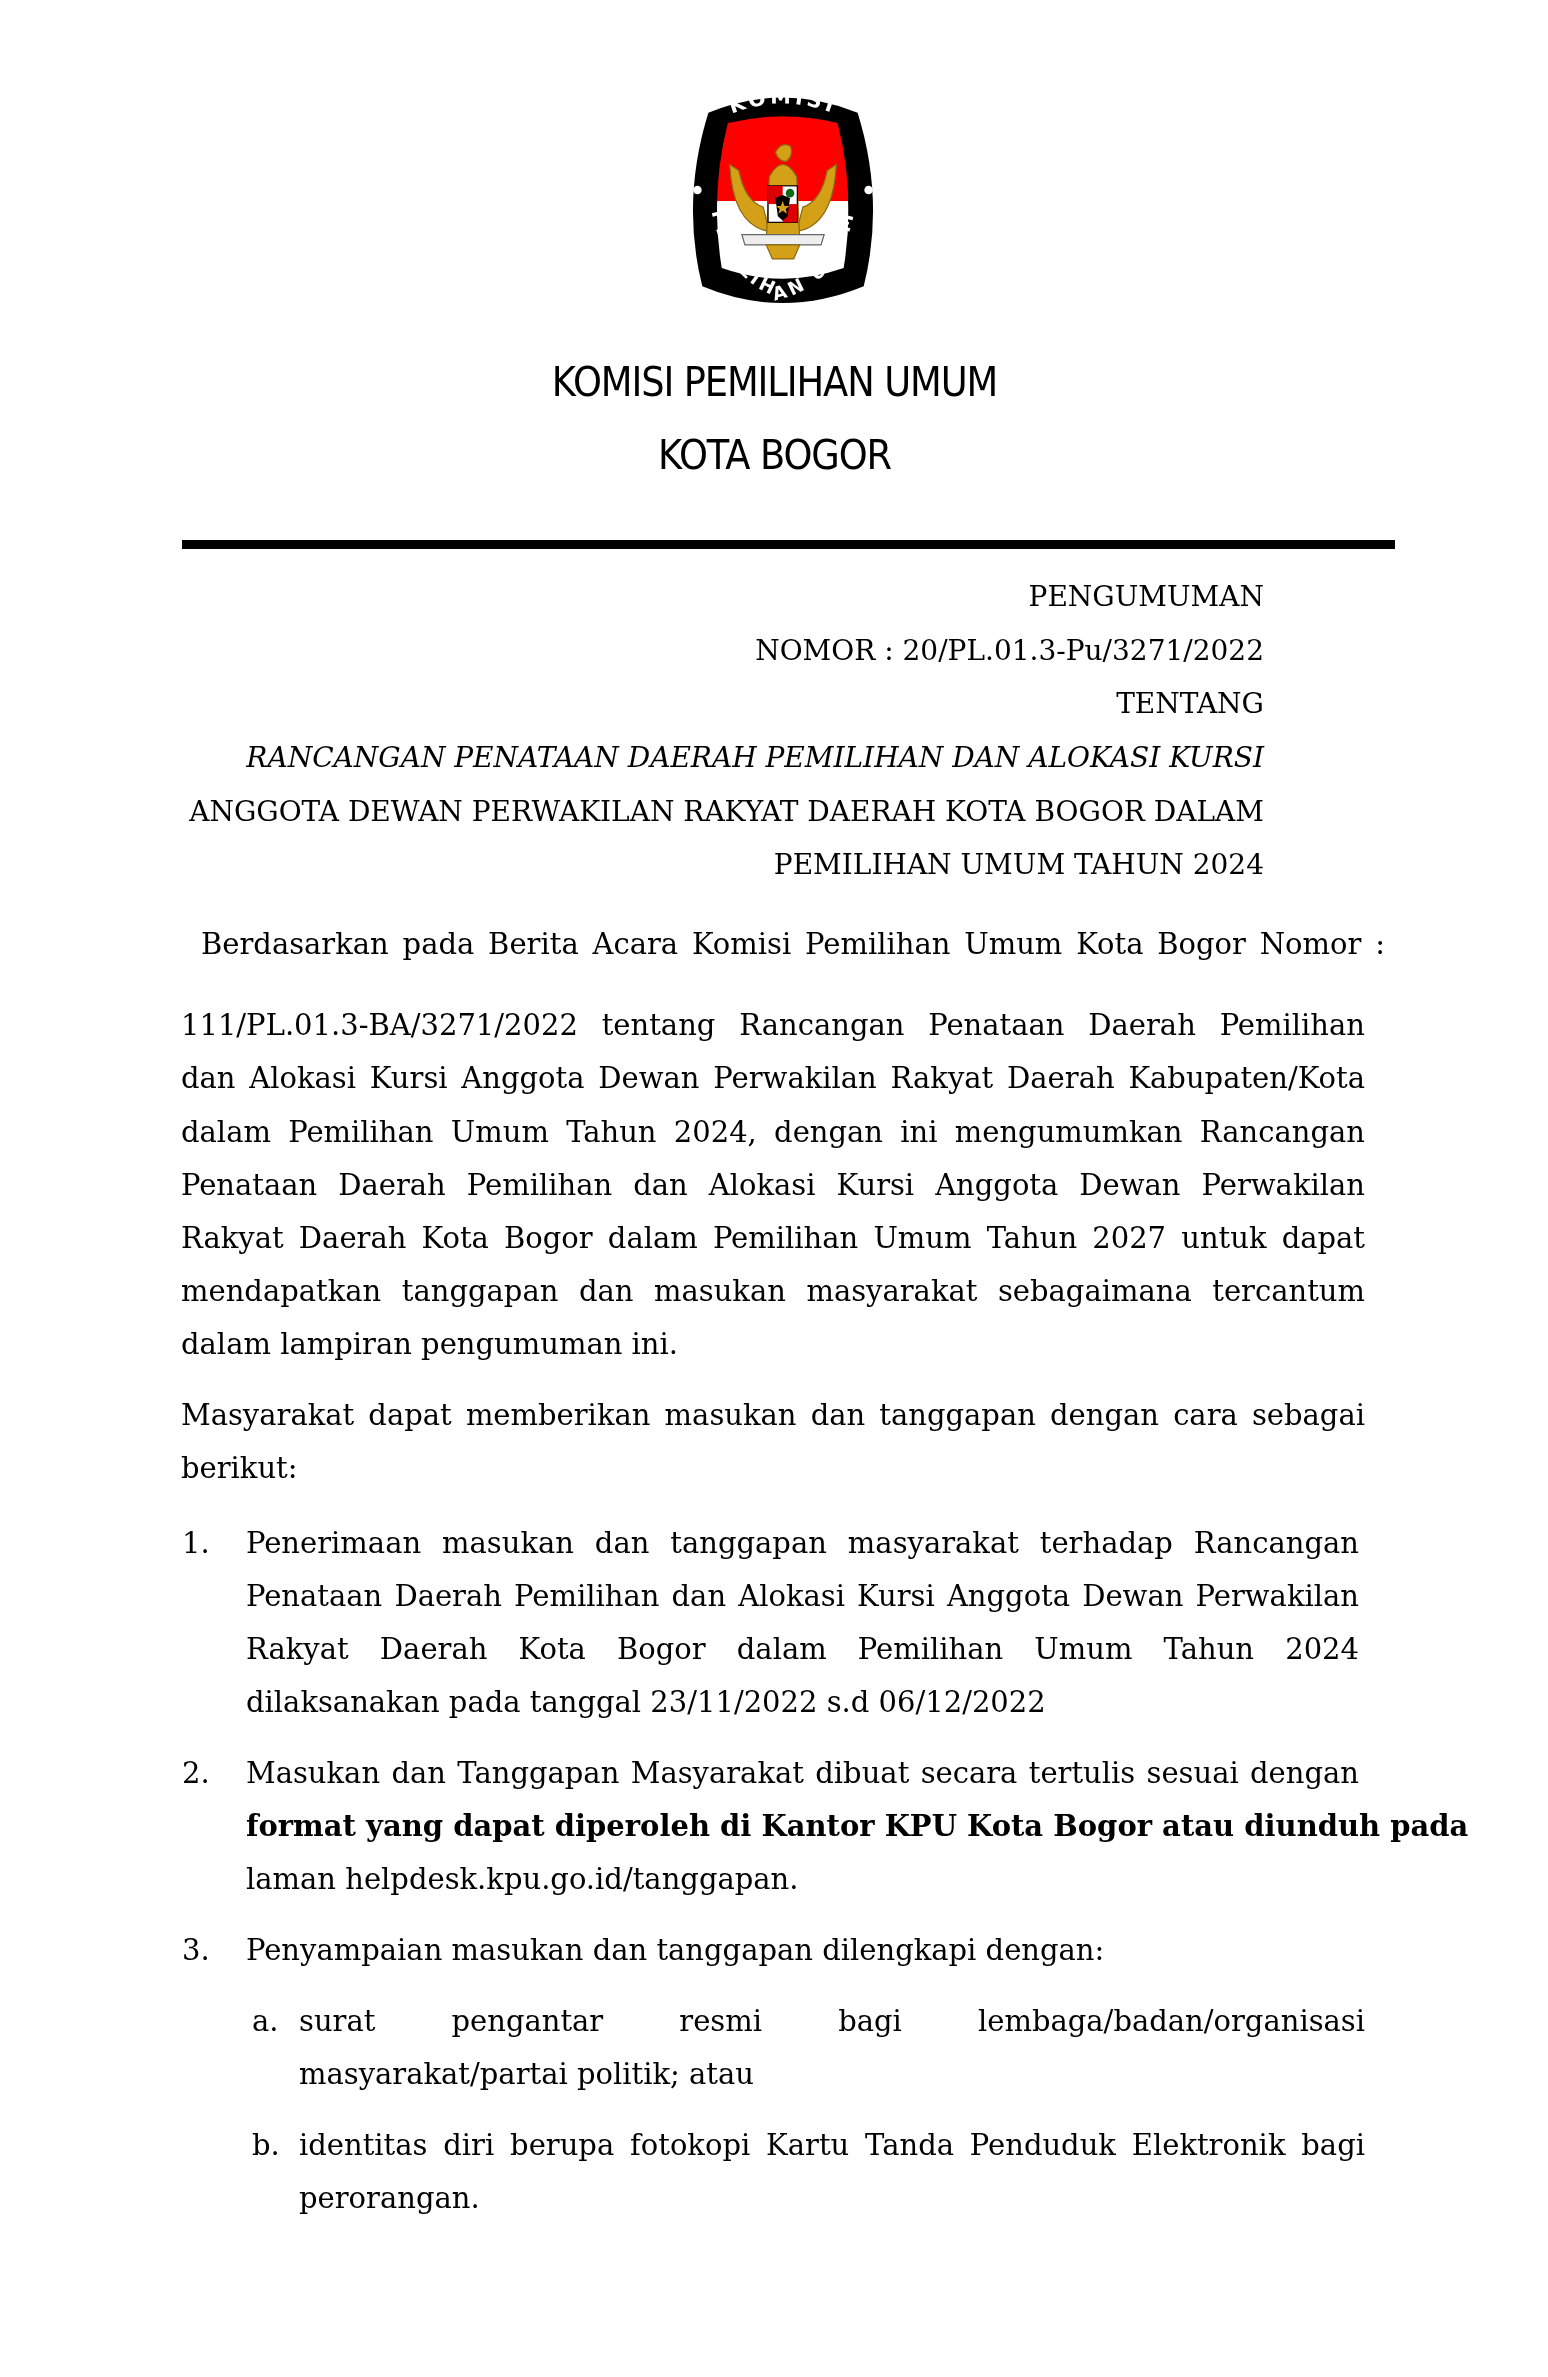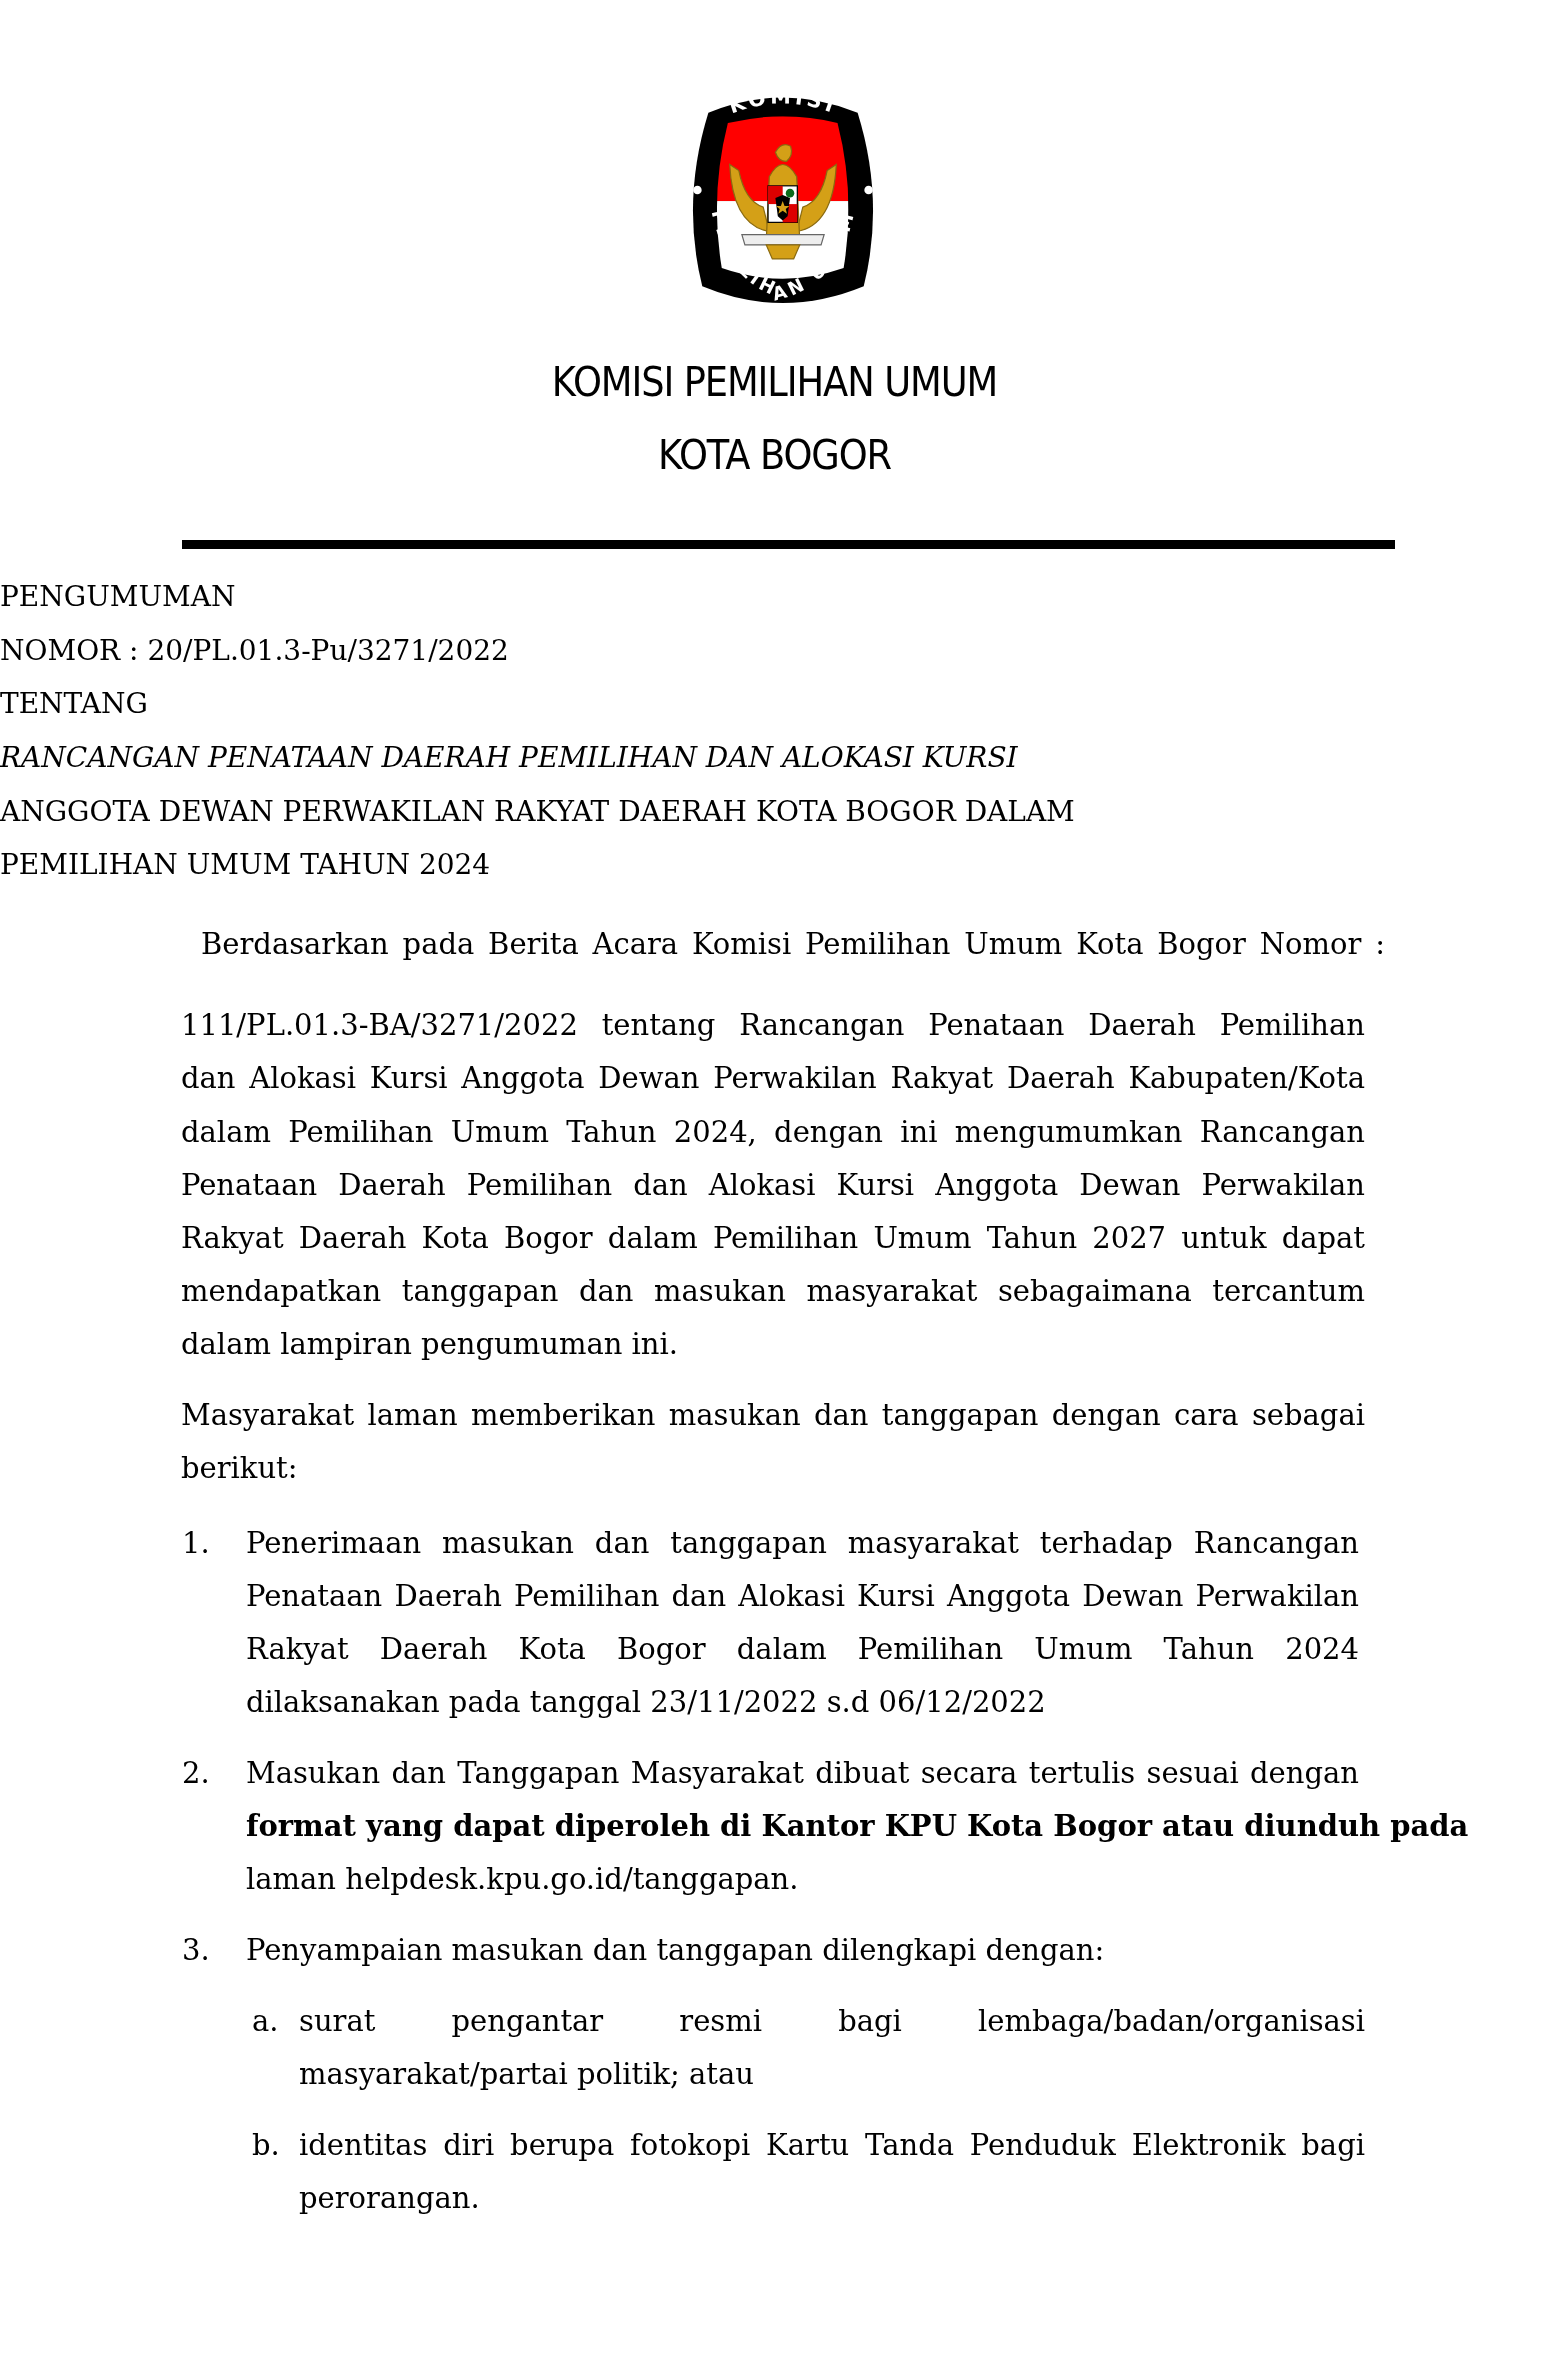--- a/index.html
+++ b/index.html
@@ -14,21 +14,21 @@
          transform: scaleX(0.92); transform-origin: center; }
   .org1 { top: 359px; }
   .org2 { top: 432px; }
 
   .rule { position: absolute; left: 182px; width: 1213px; height: 4.9px; background: #000; }
   .rule1 { top: 540px; }
   .rule2 { top: 545px; height: 4.3px; }
 
   .center-block { position: absolute; left: 0; width: 1549px; text-align: center;
                   font-family: "DejaVu Serif", serif; font-size: 28px; }
-  .cl { position: absolute; left: 0; width: 1264px; text-align: left; white-space: nowrap; }
+  .cl { position: absolute; left: 0; width: 1264px; text-align: right; white-space: nowrap; }
 
   .serif { font-family: "DejaVu Serif", serif; font-size: 29px; }
   .para-line { position: absolute; left: 181px; width: 1184px; white-space: nowrap;
                text-align: justify; text-align-last: justify; }
   .para-line.last { text-align-last: left; }
 
   .li-num { position: absolute; left: 182px; white-space: nowrap; }
   .li-line { position: absolute; left: 246px; width: 1113px; white-space: nowrap;
              text-align: justify; text-align-last: justify; }
   .li-line.last { text-align-last: left; }
@@ -107,21 +107,21 @@
     <div class="para-line" style="top:1008px;">111/PL.01.3-BA/3271/2022 tentang Rancangan Penataan Daerah Pemilihan</div>
     <div class="para-line" style="top:1061px;">dan Alokasi Kursi Anggota Dewan Perwakilan Rakyat Daerah Kabupaten/Kota</div>
     <div class="para-line" style="top:1115px;">dalam Pemilihan Umum Tahun 2024, dengan ini mengumumkan Rancangan</div>
     <div class="para-line" style="top:1168px;">Penataan Daerah Pemilihan dan Alokasi Kursi Anggota Dewan Perwakilan</div>
     <div class="para-line" style="top:1221px;">Rakyat Daerah Kota Bogor dalam Pemilihan Umum Tahun 2027 untuk dapat</div>
     <div class="para-line" style="top:1274px;">mendapatkan tanggapan dan masukan masyarakat sebagaimana tercantum</div>
     <div class="para-line last" style="top:1327px;">dalam lampiran pengumuman ini.</div>
   </div>
 
   <div class="serif">
-    <div class="para-line" style="top:1398px;">Masyarakat laman memberikan masukan dan tanggapan dengan cara sebagai</div>
+    <div class="para-line" style="top:1398px;">Masyarakat dapat memberikan masukan dan tanggapan dengan cara sebagai</div>
     <div class="para-line last" style="top:1451px;">berikut:</div>
   </div>
 
   <div class="serif">
     <div class="li-num" style="top:1526px;">1.</div>
     <div class="li-line" style="top:1526px;">Penerimaan masukan dan tanggapan masyarakat terhadap Rancangan</div>
     <div class="li-line" style="top:1579px;">Penataan Daerah Pemilihan dan Alokasi Kursi Anggota Dewan Perwakilan</div>
     <div class="li-line" style="top:1632px;">Rakyat Daerah Kota Bogor dalam Pemilihan Umum Tahun 2024</div>
     <div class="li-line last" style="top:1685px;">dilaksanakan pada tanggal 23/11/2022 s.d 06/12/2022</div>
   </div>

